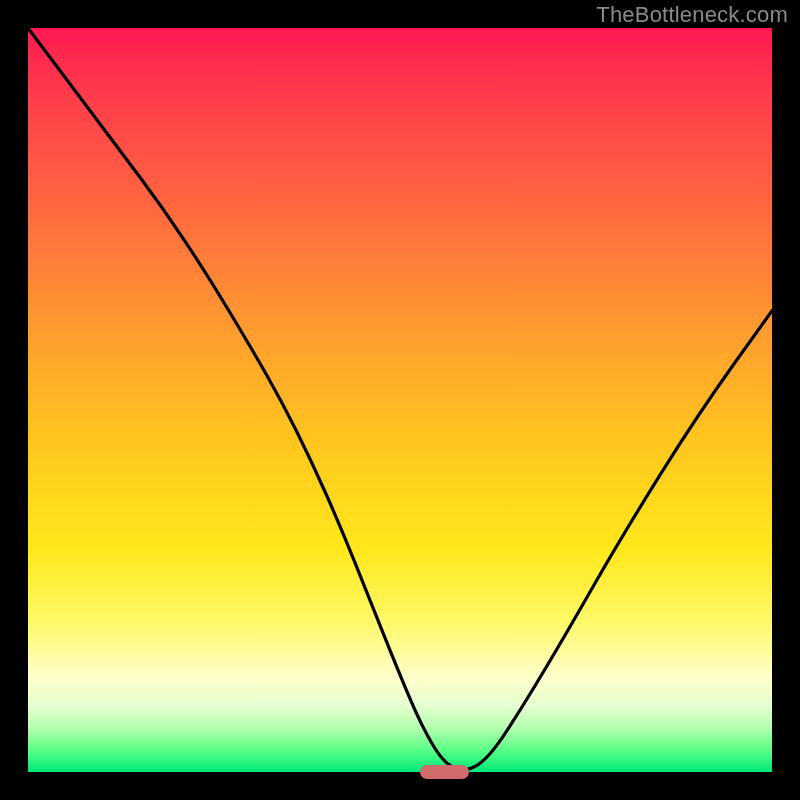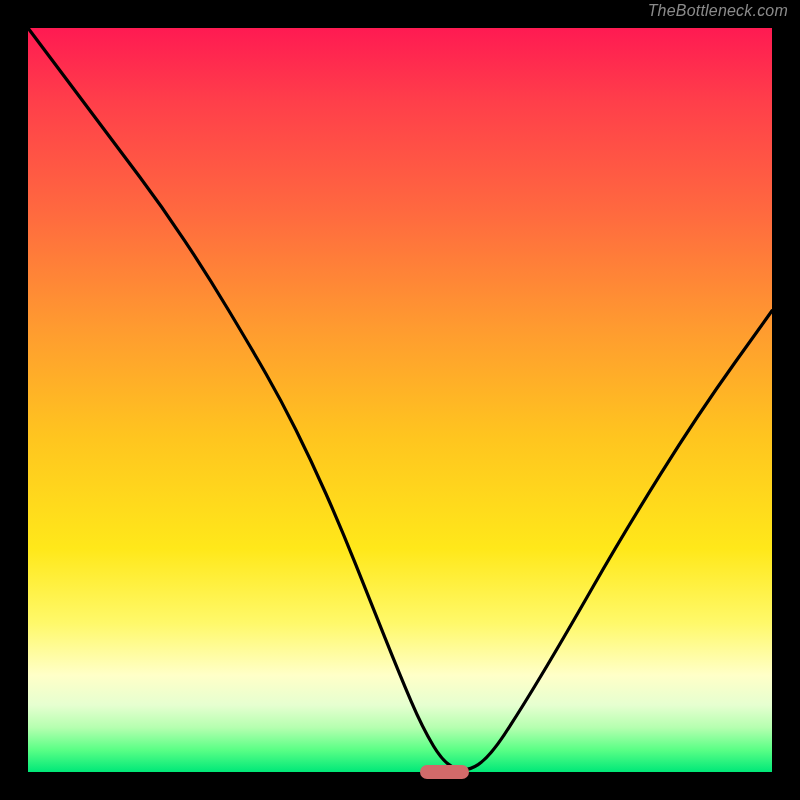--- a/index.html
+++ b/index.html
@@ -40,24 +40,23 @@
       #b6ffb0 94%,
       #5bff86 97%,
       #00e878 100%
     );
   }
   .watermark {
     position: absolute;
     top: 2px;
     right: 12px;
     color: #8a8a8a;
-    font-size: 16px;
+    font-size: 22px;
     letter-spacing: 0.2px;
     user-select: none;
-    font-style: italic;
   }
   svg.curve {
     position: absolute;
     top: 0;
     left: 0;
     width: 744px;
     height: 744px;
     overflow: visible;
   }
   .marker {

